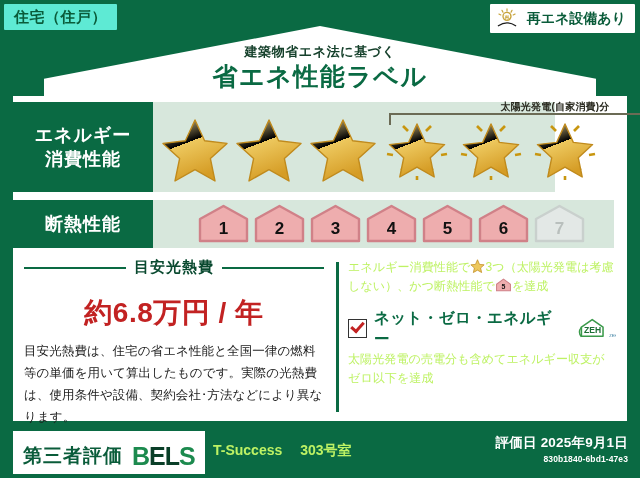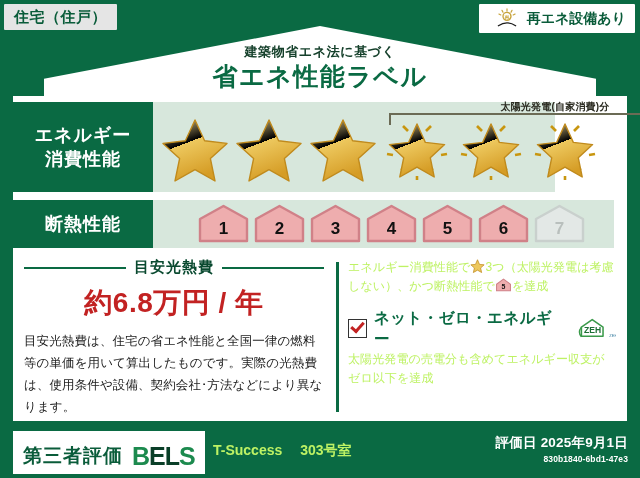--- a/index.html
+++ b/index.html
@@ -11,27 +11,27 @@
   }
   .label{position:relative;width:640px;height:478px;background:#0a6a43;}
 
   
   .roof-wrap{position:absolute;left:0;top:0;width:640px;height:100px;overflow:hidden;}
   .roof{
     position:absolute;left:44px;top:26px;width:552px;height:120px;background:#fff;
     clip-path:polygon(50% 0%, 100% 44%, 100% 100%, 0% 100%, 0% 44%);
   }
   .tag-left{
-    position:absolute;left:4px;top:4px;background:#e5e5e5;
+    position:absolute;left:4px;top:4px;background:#5eead4;
     padding:5px 10px 6px 10px;border-radius:1px;
     font-size:15px;font-weight:bold;color:#0a5c3a;letter-spacing:.5px;line-height:1;
   }
   .tag-right{
     position:absolute;right:5px;top:4px;background:#fff;
-    padding:4px 9px 5px 17px;border-radius:1px;
+    padding:4px 9px 5px 6px;border-radius:1px;
     display:flex;align-items:center;gap:9px;
     font-size:14px;font-weight:bold;color:#0a5c3a;line-height:1;
   }
   .sun-ico{width:22px;height:20px;display:block;}
 
   .title-sub{
     position:absolute;left:0;right:0;top:43px;text-align:center;
     font-size:13px;font-weight:bold;color:#15402b;letter-spacing:.6px;
   }
   .title-main{
@@ -83,21 +83,21 @@
     font-size:17px;font-weight:bold;color:#111;
   }
   .house.off span{color:#b9bfbd;}
 
   
   .cost-block{position:absolute;left:24px;top:258px;width:300px;}
   .cost-title{display:flex;align-items:center;gap:8px;justify-content:center;}
   .cost-title .ln{flex:1;height:2px;background:#0a6a43;}
   .cost-title .tx{font-size:15px;font-weight:bold;color:#0a4a30;letter-spacing:1px;}
   .cost-value{
-    text-align:center;margin-top:7px;
+    text-align:center;margin-top:17px;
     font-size:28px;font-weight:bold;color:#c22222;letter-spacing:.5px;
   }
   .cost-note{
     margin-top:9px;font-size:12.5px;color:#1c1c1c;line-height:1.75;
     letter-spacing:.1px;
   }
 
   
   .cert-block{position:absolute;left:348px;top:258px;width:268px;}
   .cert-item{margin-bottom:11px;}

